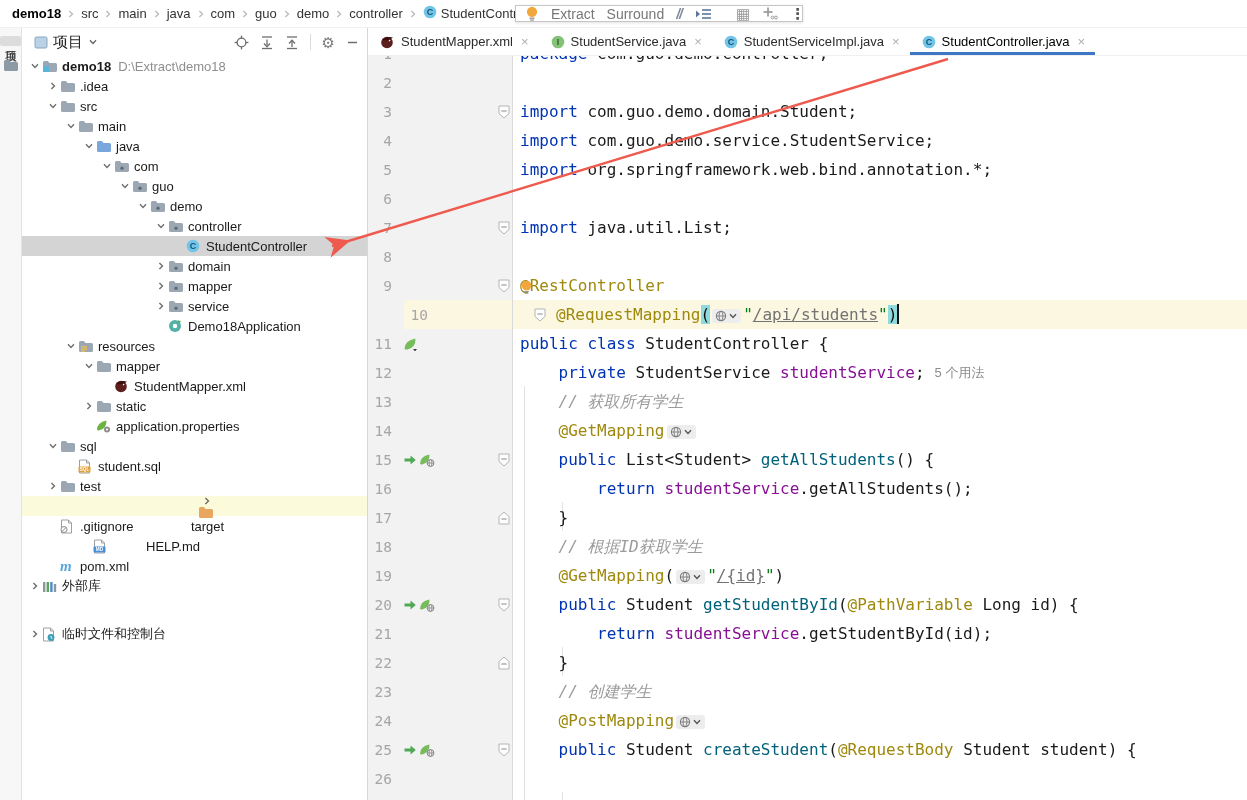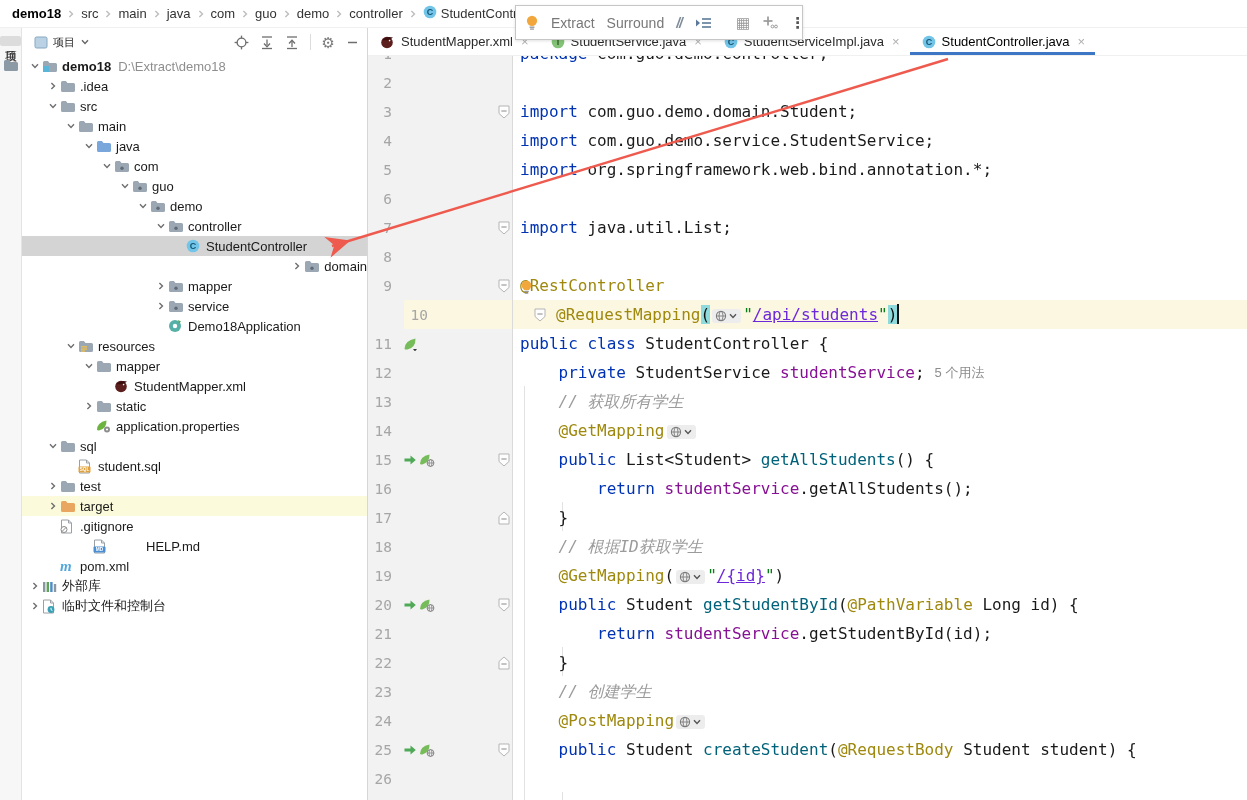--- a/index.html
+++ b/index.html
@@ -16,21 +16,21 @@
   
   #stripe { position:absolute; left:0; top:28px; width:22px; height:772px; background:#F7F7F7; border-right:1px solid #E3E3E3; z-index:4;
             display:flex; flex-direction:column; align-items:center; }
   .stripe-tab { writing-mode:vertical-rl; font-size:12px; color:#333; background:#DCDCDC; border-radius:2px;
                 padding:5px 2px; margin-top:8px; }
   .stripe-ic { margin-top:12px; }
 
   
   #panel { position:absolute; left:22px; top:28px; width:346px; height:772px; background:#fff; border-right:1px solid #D6D6D6; z-index:3; overflow:hidden;}
   #panel-header { height:28px; display:flex; align-items:center; padding:0 8px 0 12px; gap:5px; }
-  #panel-title { font-size:11px; color:#222;text-align:right; }
+  #panel-title { font-size:15px; color:#222;text-align:right; }
   .ph-icons { margin-left:auto; display:flex; align-items:center; gap:11px; }
   .ph-ic { display:inline-flex; align-items:center; color:#7A7A7A; font-size:14px; line-height:1; cursor:default;}
   .ph-sep { width:1px; height:16px; background:#DCDCDC; }
 
   #tree { position:relative; }
   .trow { height:20px; display:flex; align-items:center; font-size:13px; white-space:nowrap; position:relative; }
   .trow.sel { background:#D4D4D4; }
   .trow.hlrow { background:#FBFADB; }
   .t-chev { width:14px; display:inline-flex; justify-content:center; flex:none;}
   .t-ic { width:18px; display:inline-flex; justify-content:flex-start; flex:none;}
@@ -54,34 +54,34 @@
   .crow { height:29px; display:flex; align-items:center; position:relative; z-index:1;}
   .crow.hl { background:#FBF7E1;margin-left:36px; }
   .c-num { width:30px; flex:none; text-align:right; padding-right:6px; font:14.5px "DejaVu Sans Mono",monospace; color:#A6A6A6;}
   .c-ics { width:62px; flex:none; display:flex; align-items:center; gap:2px; padding-left:5px;}
   .c-fill { flex:none; width:36px; }
   .c-fold { width:16px; flex:none; display:flex; justify-content:center; align-items:center;}
   .c-code { padding-left:8px; font:16px/29px "DejaVu Sans Mono",monospace; white-space:pre; position:relative; }
 
   .tok-kw{color:#0033B3;} .tok-pl{color:#1a1a1a;}
   .tok-ann{color:#9E880D;} .tok-com{color:#9B9B9B; font-style:italic;}
-  .tok-str{color:#067D17;} .tok-strU{color:#6d28d9; text-decoration:underline;}
+  .tok-str{color:#067D17;} .tok-strU{color:#737373; text-decoration:underline;}
   .tok-field{color:#871094;} .tok-decl{color:#00627A;}
   .tok-parenHl{background:#8EDADD; color:#111;}
   .tok-hint{ font:13px "Liberation Sans","DejaVu Sans",sans-serif; color:#8C8C8C; padding-left:10px; vertical-align:1px;}
   .caret{ display:inline-block; width:2px; height:20px; background:#111; vertical-align:-4px; }
 
   .inlay { display:inline-flex; align-items:center; background:#EDEDED; border-radius:3px; padding:1px 3px; margin:0 2px; vertical-align:-2px; gap:1px;}
 
   .bulb-ov { position:absolute; top:4px; z-index:4; }
 
   .iguide { position:absolute; width:1px; background:#E2E2E2; z-index:0; }
 
   
-  #floatbar { position:absolute; left:515px; top:5px; width:288px; height:35px; background:#fff; border:1px solid #C6C6C6;
+  #floatbar { position:absolute; left:515px; top:5px; width:288px; height:17px; background:#fff; border:1px solid #C6C6C6;
               box-shadow:0 1px 3px rgba(0,0,0,.12); z-index:40; display:flex; align-items:center; padding:0 9px; gap:12px;}
   .fb-txt { font-size:14px; color:#787878; }
   .fb-ic { display:inline-flex; align-items:center; color:#8A8A8A; }
   .fb-sep { width:1px; height:18px; background:#DDD; }
   .fb-slashes { font-style:italic; font-weight:bold; color:#7E8B99; font-size:14px; letter-spacing:-1px;}
   .fb-grid { font-size:15px; color:#9A9A9A; }
   .fb-kebab { font-size:15px; color:#555; font-weight:bold; }
 
   #arrow-svg { position:absolute; left:0; top:0; z-index:60; pointer-events:none; }
 </style>
@@ -330,21 +330,21 @@
       <div class="trow sel" style="padding-left: 150px;">
         <span class="t-chev"></span>
         <span class="t-ic">
           <svg width="14" height="14" viewBox="0 0 14 14">
             <circle cx="7" cy="7" r="6.3" fill="#72C5E8"></circle>
             <text x="7" y="10" font-size="9" font-weight="bold" fill="#14536F" text-anchor="middle" font-family="Liberation Sans,sans-serif">C</text>
           </svg>
         </span>
         <span class="t-label">StudentController</span>
       </div>
-      <div class="trow" style="padding-left: 132px; justify-content: flex-end;">
+      <div class="trow" style="padding-left: 132px;">
         <span class="t-chev">
           <svg width="10" height="10" viewBox="0 0 10 10">
             <path d="M3.4 2 L6.5 5 L3.4 8" stroke="#6E6E6E" stroke-width="1.4" fill="none"></path>
           </svg>
         </span>
         <span class="t-ic">
           <svg width="16" height="13" viewBox="0 0 16 13">
             <path d="M1 2.5 Q1 1 2.5 1 h3.4 l1.6 2 H13.5 Q15 3 15 4.5 v6 Q15 12 13.5 12 h-11 Q1 12 1 10.5 z" fill="#9BA7B2"></path>
             <circle cx="8" cy="8.2" r="1.7" fill="#5F6B76"></circle>
           </svg>
@@ -485,21 +485,21 @@
             <path d="M3.4 2 L6.5 5 L3.4 8" stroke="#6E6E6E" stroke-width="1.4" fill="none"></path>
           </svg>
         </span>
         <span class="t-ic">
           <svg width="16" height="13" viewBox="0 0 16 13">
             <path d="M1 2.5 Q1 1 2.5 1 h3.4 l1.6 2 H13.5 Q15 3 15 4.5 v6 Q15 12 13.5 12 h-11 Q1 12 1 10.5 z" fill="#9BA7B2"></path>
           </svg>
         </span>
         <span class="t-label">test</span>
       </div>
-      <div class="trow hlrow" style="padding-left: 24px;">
+      <div class="trow hlrow" style="padding-left: 24px; flex-direction: column;">
         <span class="t-chev">
           <svg width="10" height="10" viewBox="0 0 10 10">
             <path d="M3.4 2 L6.5 5 L3.4 8" stroke="#6E6E6E" stroke-width="1.4" fill="none"></path>
           </svg>
         </span>
         <span class="t-ic">
           <svg width="16" height="13" viewBox="0 0 16 13">
             <path d="M1 2.5 Q1 1 2.5 1 h3.4 l1.6 2 H13.5 Q15 3 15 4.5 v6 Q15 12 13.5 12 h-11 Q1 12 1 10.5 z" fill="#E8A660"></path>
           </svg>
         </span>
@@ -545,21 +545,21 @@
         <span class="t-ic">
           <svg width="15" height="13" viewBox="0 0 15 13">
             <rect x="1" y="2" width="2.4" height="10" fill="#8A97A3"></rect>
             <rect x="4.6" y="2" width="2.4" height="10" fill="#5FA357"></rect>
             <rect x="8.2" y="2" width="2.4" height="10" fill="#4C8CC9"></rect>
             <rect x="11.8" y="4" width="2.4" height="8" fill="#8A97A3"></rect>
           </svg>
         </span>
         <span class="t-label">外部库</span>
       </div>
-      <div class="trow" style="padding-left: 6px;">
+      <div class="trow" style="padding-left: 6px; margin-top: 28px;">
         <span class="t-chev">
           <svg width="10" height="10" viewBox="0 0 10 10">
             <path d="M3.4 2 L6.5 5 L3.4 8" stroke="#6E6E6E" stroke-width="1.4" fill="none"></path>
           </svg>
         </span>
         <span class="t-ic">
           <svg width="13" height="15" viewBox="0 0 13 15">
             <path d="M1.5 1 h7 l3 3 v10 h-10 z" fill="#fff" stroke="#9AA0A6"></path>
             <path d="M8.5 1 v3 h3" fill="none" stroke="#9AA0A6"></path>
             <circle cx="9" cy="10.5" r="3.4" fill="#39A0B5"></circle>

